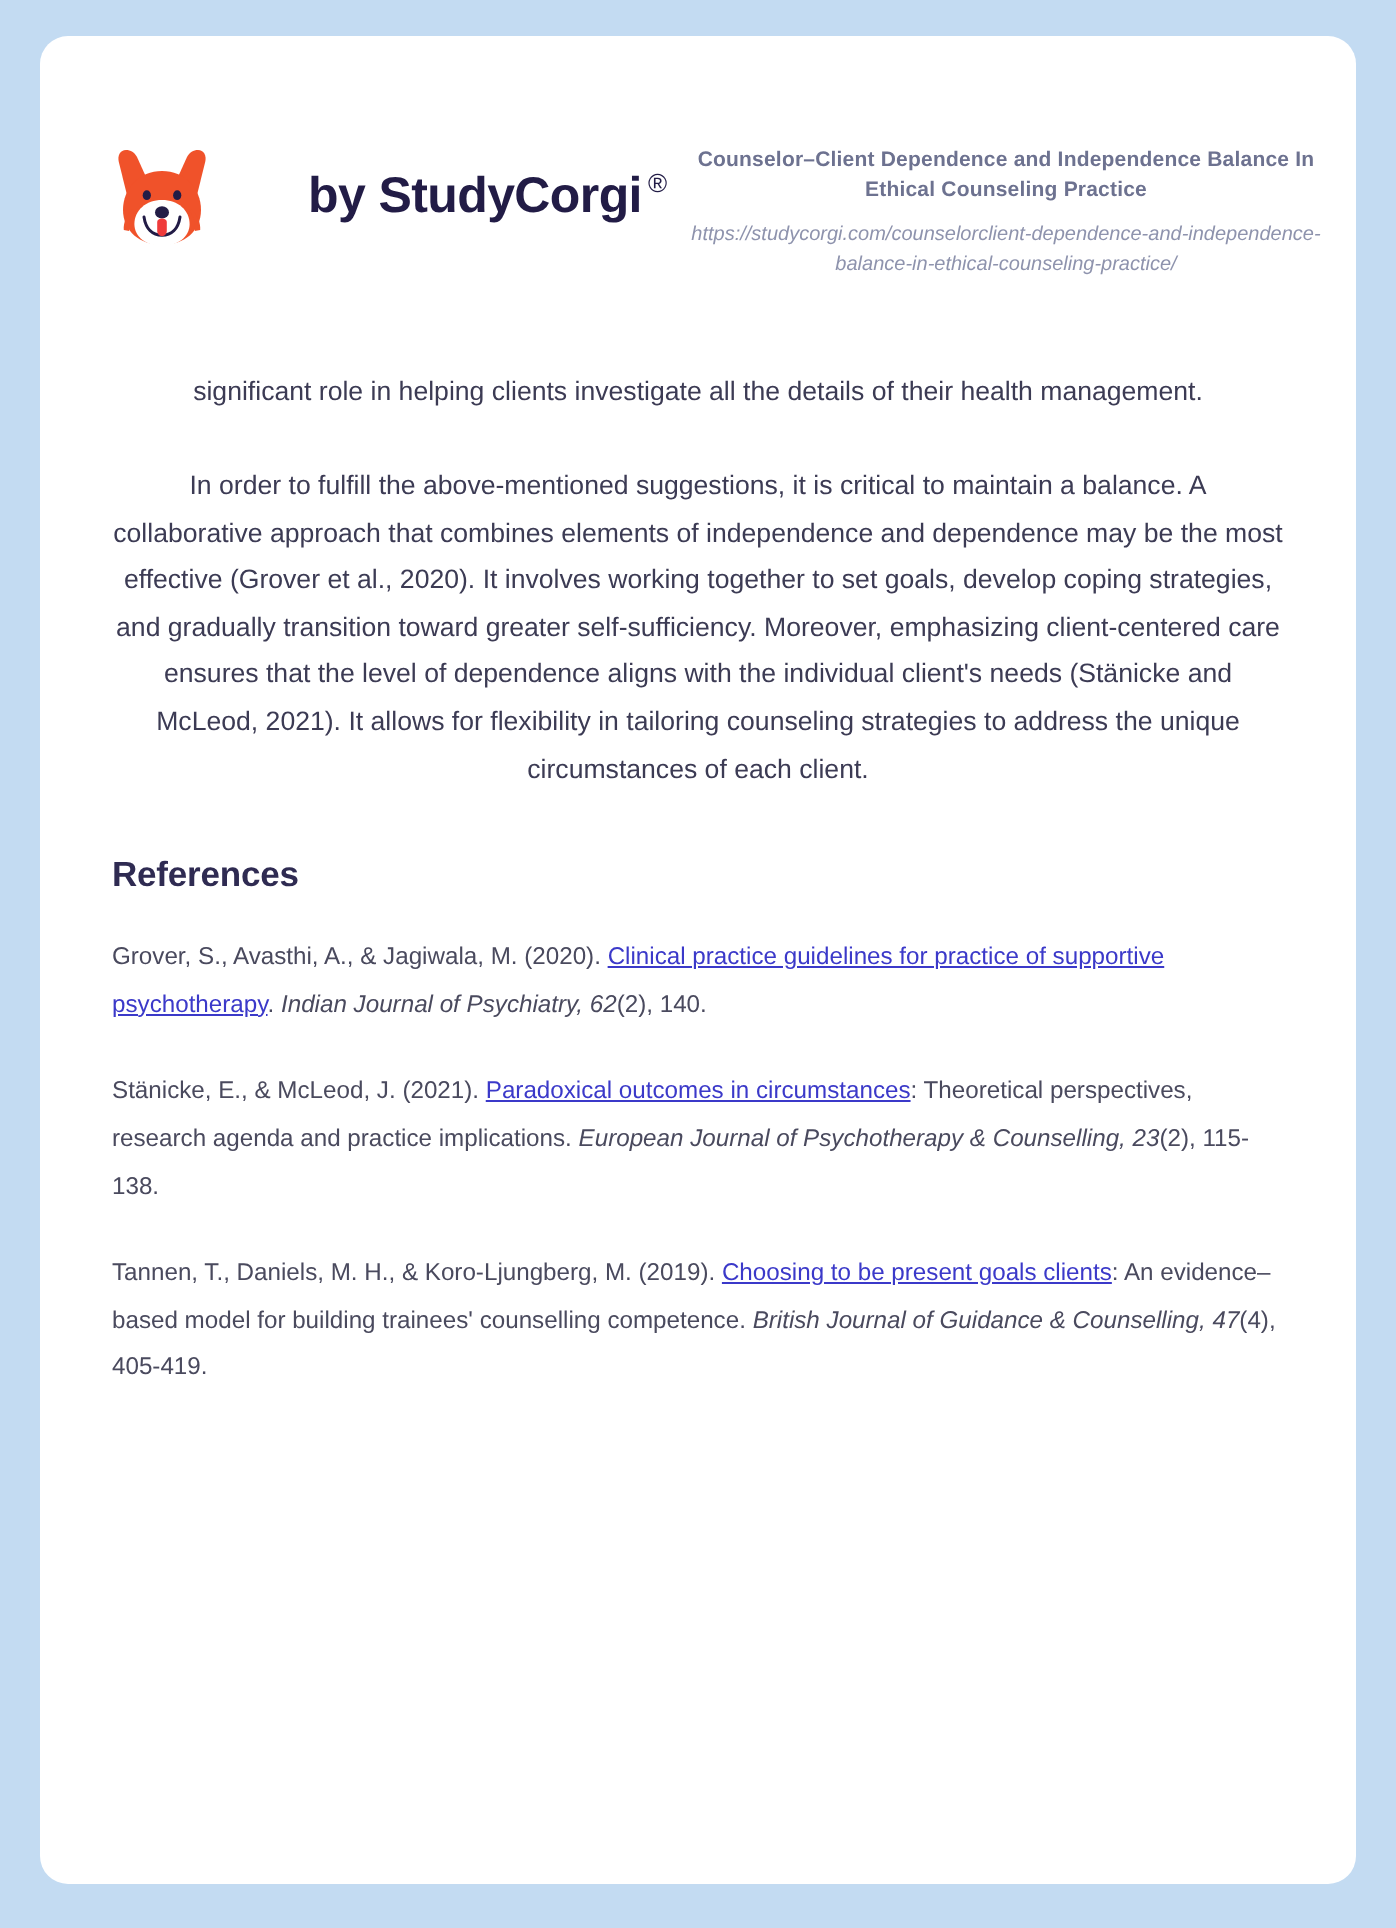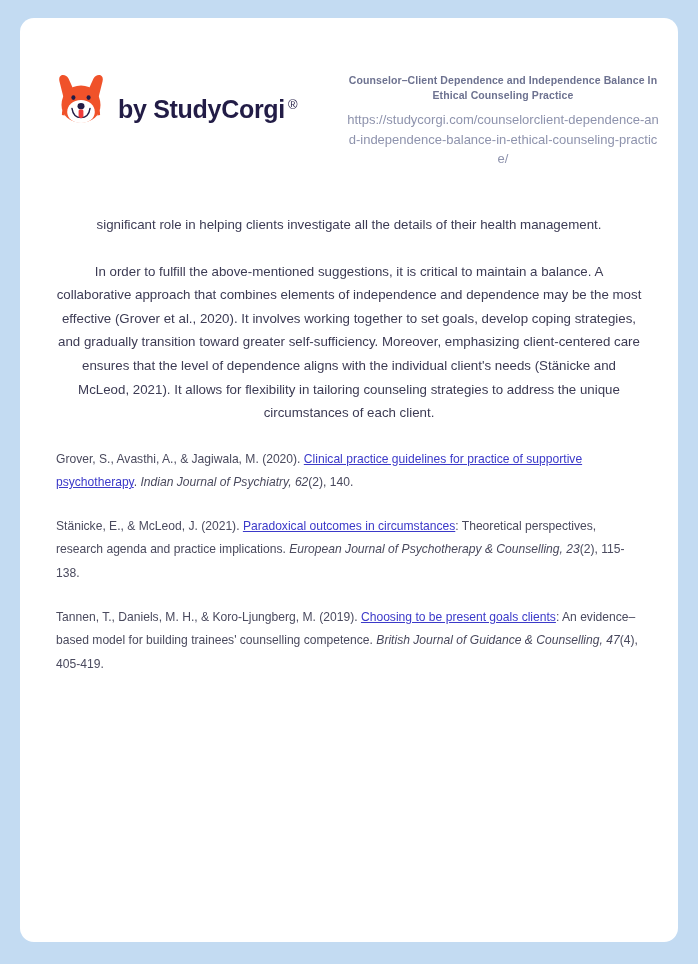--- a/index.html
+++ b/index.html
@@ -34,23 +34,24 @@
   
   .doc-header {
     display: flex;
     align-items: flex-start;
     justify-content: space-between;
     padding: 52px 16px 0 36px;
     box-sizing: border-box;
   }
   .brand {
     display: flex;
-    align-items: flex-end;
+    align-items: center;
     flex: 0 0 auto;
     margin-top: 2px;
+    gap: 36px;
   }
   .brand-mark {
     width: 50px;
     height: 52px;
     flex: 0 0 auto;
     display: block;
   }
   .brand-text {
     font-size: 25px;
     font-weight: bold;
@@ -74,25 +75,26 @@
     padding-top: 3px;
   }
   .header-title {
     font-size: 10.5px;
     font-weight: bold;
     color: #6d7290;
     line-height: 1.45;
     letter-spacing: 0.1px;
   }
   .header-url {
-    font-size: 13px;
+    font-size: 10px;
     color: #8e93ad;
     line-height: 1.5;
     margin-top: 7px;
     word-break: break-all;
+    font-style: italic;
   }
 
   
   .doc-body {
     padding: 0 36px 0 36px;
     box-sizing: border-box;
     margin-top: 44px;
   }
   .para {
     font-size: 13.3px;
@@ -166,20 +168,21 @@
         <div class="header-title">Counselor–Client Dependence and Independence Balance In Ethical Counseling Practice</div>
         <div class="header-url">https://studycorgi.com/counselorclient-dependence-and-independence-balance-in-ethical-counseling-practice/</div>
       </div>
 
     </div>
 
     <div class="doc-body">
       <p class="para">significant role in helping clients investigate all the details of their health management.</p>
       <p class="para">In order to fulfill the above-mentioned suggestions, it is critical to maintain a balance. A collaborative approach that combines elements of independence and dependence may be the most effective (Grover et al., 2020). It involves working together to set goals, develop coping strategies, and gradually transition toward greater self-sufficiency. Moreover, emphasizing client-centered care ensures that the level of dependence aligns with the individual client's needs (Stänicke and McLeod, 2021). It allows for flexibility in tailoring counseling strategies to address the unique circumstances of each client.</p>
 
+      <h2 class="section-title">References</h2>
 
       <p class="ref">
         <span>Grover, S., Avasthi, A., &amp; Jagiwala, M. (2020). </span><a href="#">Clinical practice guidelines for practice of supportive psychotherapy</a><span>. </span><i>Indian Journal of Psychiatry, 62</i><span>(2), 140.</span>
       </p>
 
       <p class="ref">
         <span>Stänicke, E., &amp; McLeod, J. (2021). </span><a href="#">Paradoxical outcomes in circumstances</a><span>: Theoretical perspectives, research agenda and practice implications. </span><i>European Journal of Psychotherapy &amp; Counselling, 23</i><span>(2), 115-138.</span>
       </p>
 
       <p class="ref">

